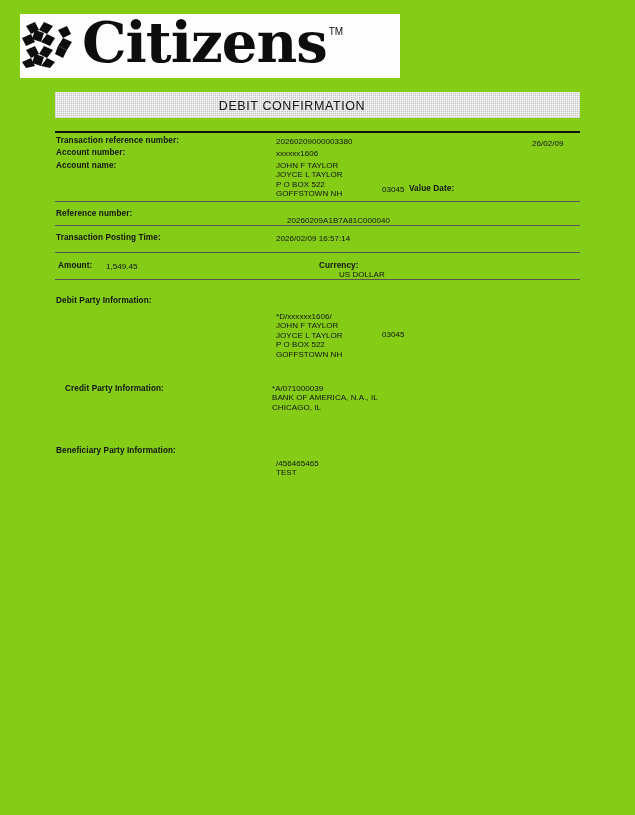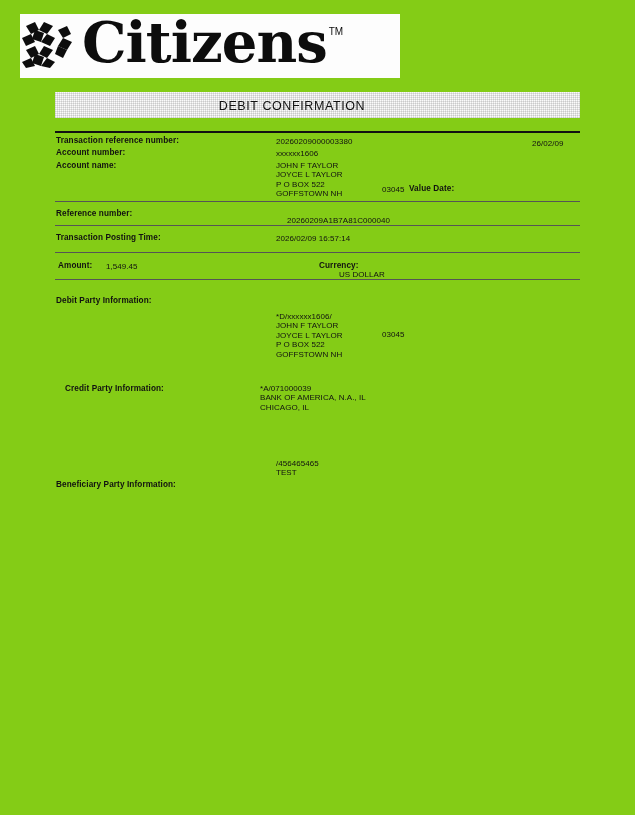--- a/index.html
+++ b/index.html
@@ -192,21 +192,21 @@
 
   <div class="lbl" style="left:56px; top:296px;">Debit Party Information:</div>
   <div class="val-ml" style="left:276px; top:312px;">*D/xxxxxx1606/
 JOHN F TAYLOR
 JOYCE L TAYLOR
 P O BOX 522
 GOFFSTOWN NH</div>
   <div class="val" style="left:382px; top:330px;">03045</div>
 
   <div class="lbl" style="left:56px; top:384px;margin-left:9px;">Credit Party Information:</div>
-  <div class="val-ml" style="left:260px; top:384px;">*A/071000039
+  <div class="val-ml" style="left:272px; top:384px;">*A/071000039
 BANK OF AMERICA, N.A., IL
 CHICAGO, IL</div>
 
-  <div class="lbl" style="left:56px; top:480px;">Beneficiary Party Information:</div>
+  <div class="lbl" style="left:56px; top:446px;">Beneficiary Party Information:</div>
   <div class="val-ml" style="left:276px; top:459px;">/456465465
 TEST</div>
 
 </div>
 
 </body></html>

